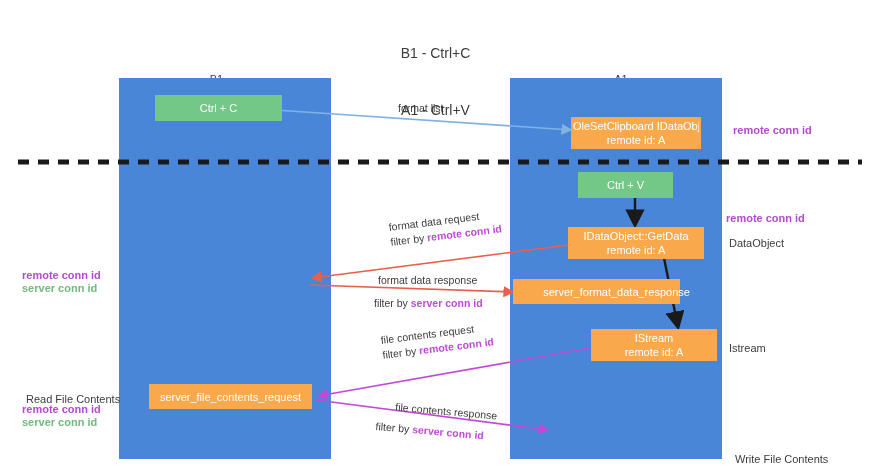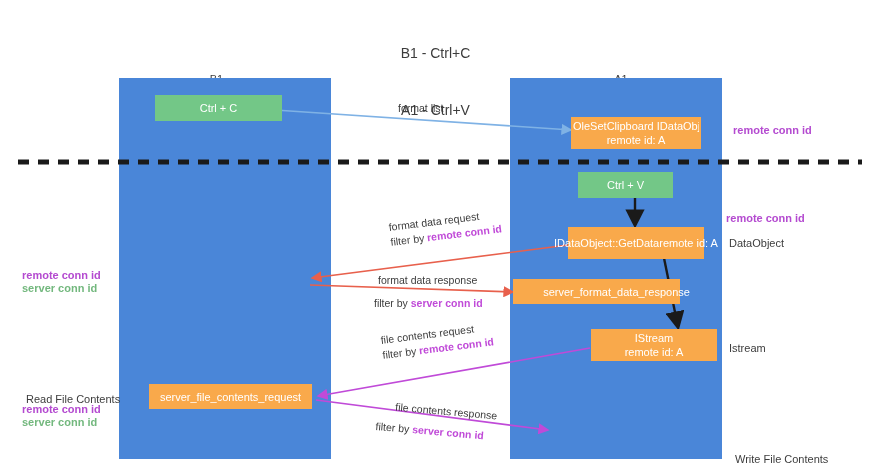--- a/index.html
+++ b/index.html
@@ -119,21 +119,21 @@
 
   <div class="node orange" style="left:571px;top:117px;width:130px;height:32px;flex-direction:column;">
     <span style="display:block;max-width:126px;overflow:hidden;text-overflow:clip;white-space:nowrap;">OleSetClipboard IDataObject</span>
     <span>remote id: A</span>
   </div>
 
   <div class="node green" style="left:578px;top:172px;width:95px;height:26px;">
     <span>Ctrl + V</span>
   </div>
 
-  <div class="node orange" style="left:568px;top:227px;width:136px;height:32px;flex-direction:row;">
+  <div class="node orange" style="left:568px;top:227px;width:136px;height:32px;flex-direction:column;">
     <span>IDataObject::GetData</span>
     <span>remote id: A</span>
   </div>
 
 
   <div class="node orange" style="left:513px;top:279px;width:167px;height:25px;padding-left:40px;">
     <span>server_format_data_response</span>
   </div>
 
   <div class="node orange" style="left:591px;top:329px;width:126px;height:32px;flex-direction:column;">

